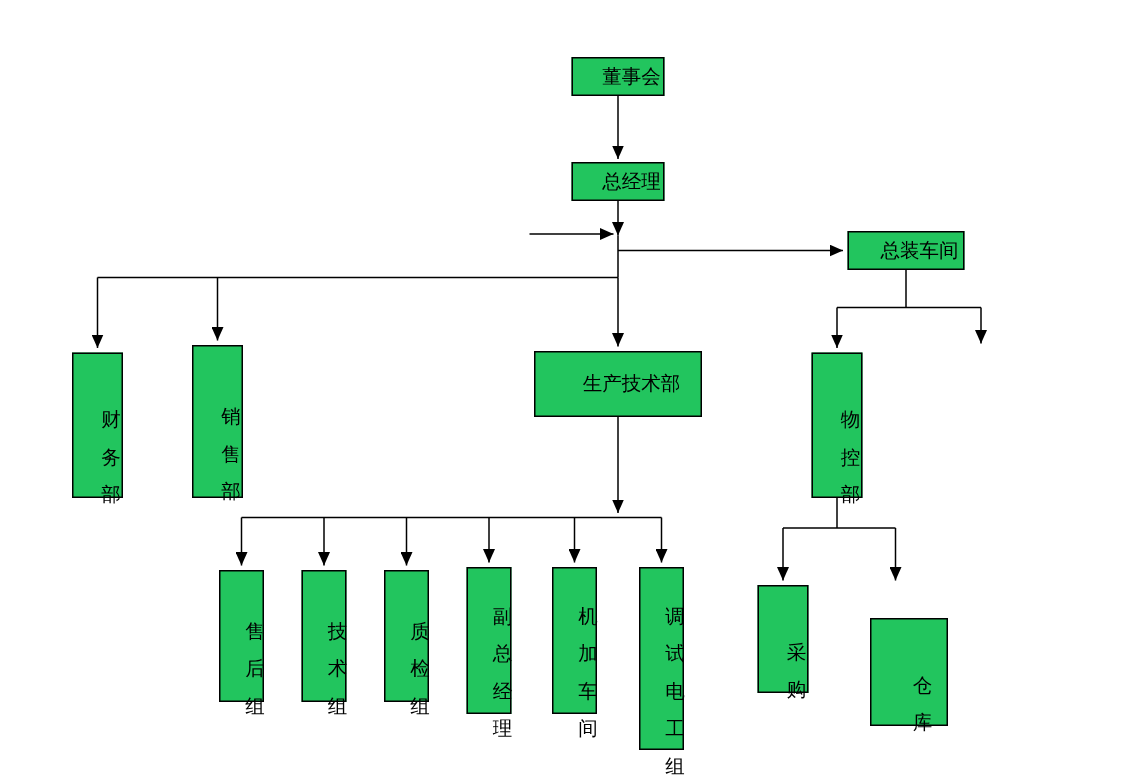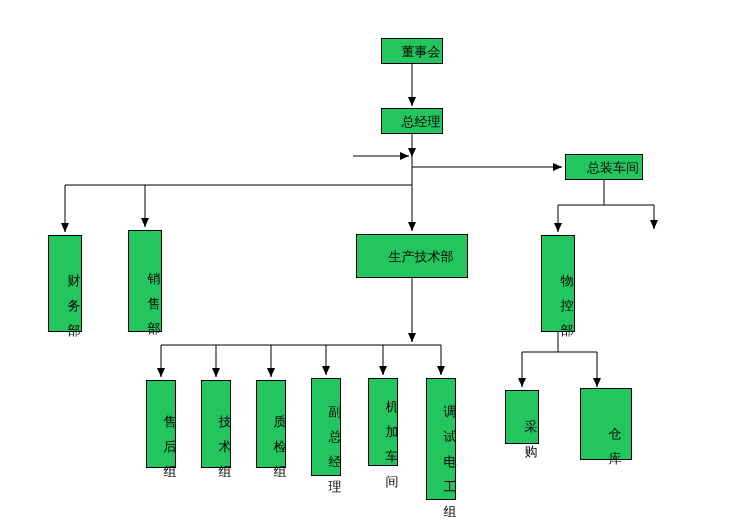--- a/index.html
+++ b/index.html
@@ -119,27 +119,27 @@
   </div>
   <div class="box v" style="left:201px; top:380px; width:30px; height:88px">
     <span class="vlbl">技术组</span>
   </div>
   <div class="box v" style="left:256px; top:380px; width:30px; height:88px">
     <span class="vlbl">质检组</span>
   </div>
   <div class="box v" style="left:311px; top:378px; width:30px; height:98px">
     <span class="vlbl">副总经理</span>
   </div>
-  <div class="box v" style="left:368px; top:378px; width:30px; height:88px">
+  <div class="box v" style="left:368px; top:378px; width:30px; height:98px">
     <span class="vlbl">机加车间</span>
   </div>
   <div class="box v" style="left:426px; top:378px; width:30px; height:122px">
     <span class="vlbl">调试电工组</span>
   </div>
 
-  <div class="box v" style="left:505px; top:390px; width:34px; height:54px">
+  <div class="box v" style="left:505px; top:390px; width:34px; height:72px">
     <span class="vlbl">采购</span>
   </div>
-  <div class="box v" style="left:580px; top:388px; width:52px; height:72px">
+  <div class="box v" style="left:580px; top:412px; width:52px; height:72px">
     <span class="vlbl">仓库</span>
   </div>
 
 </div>
 
 </body></html>

